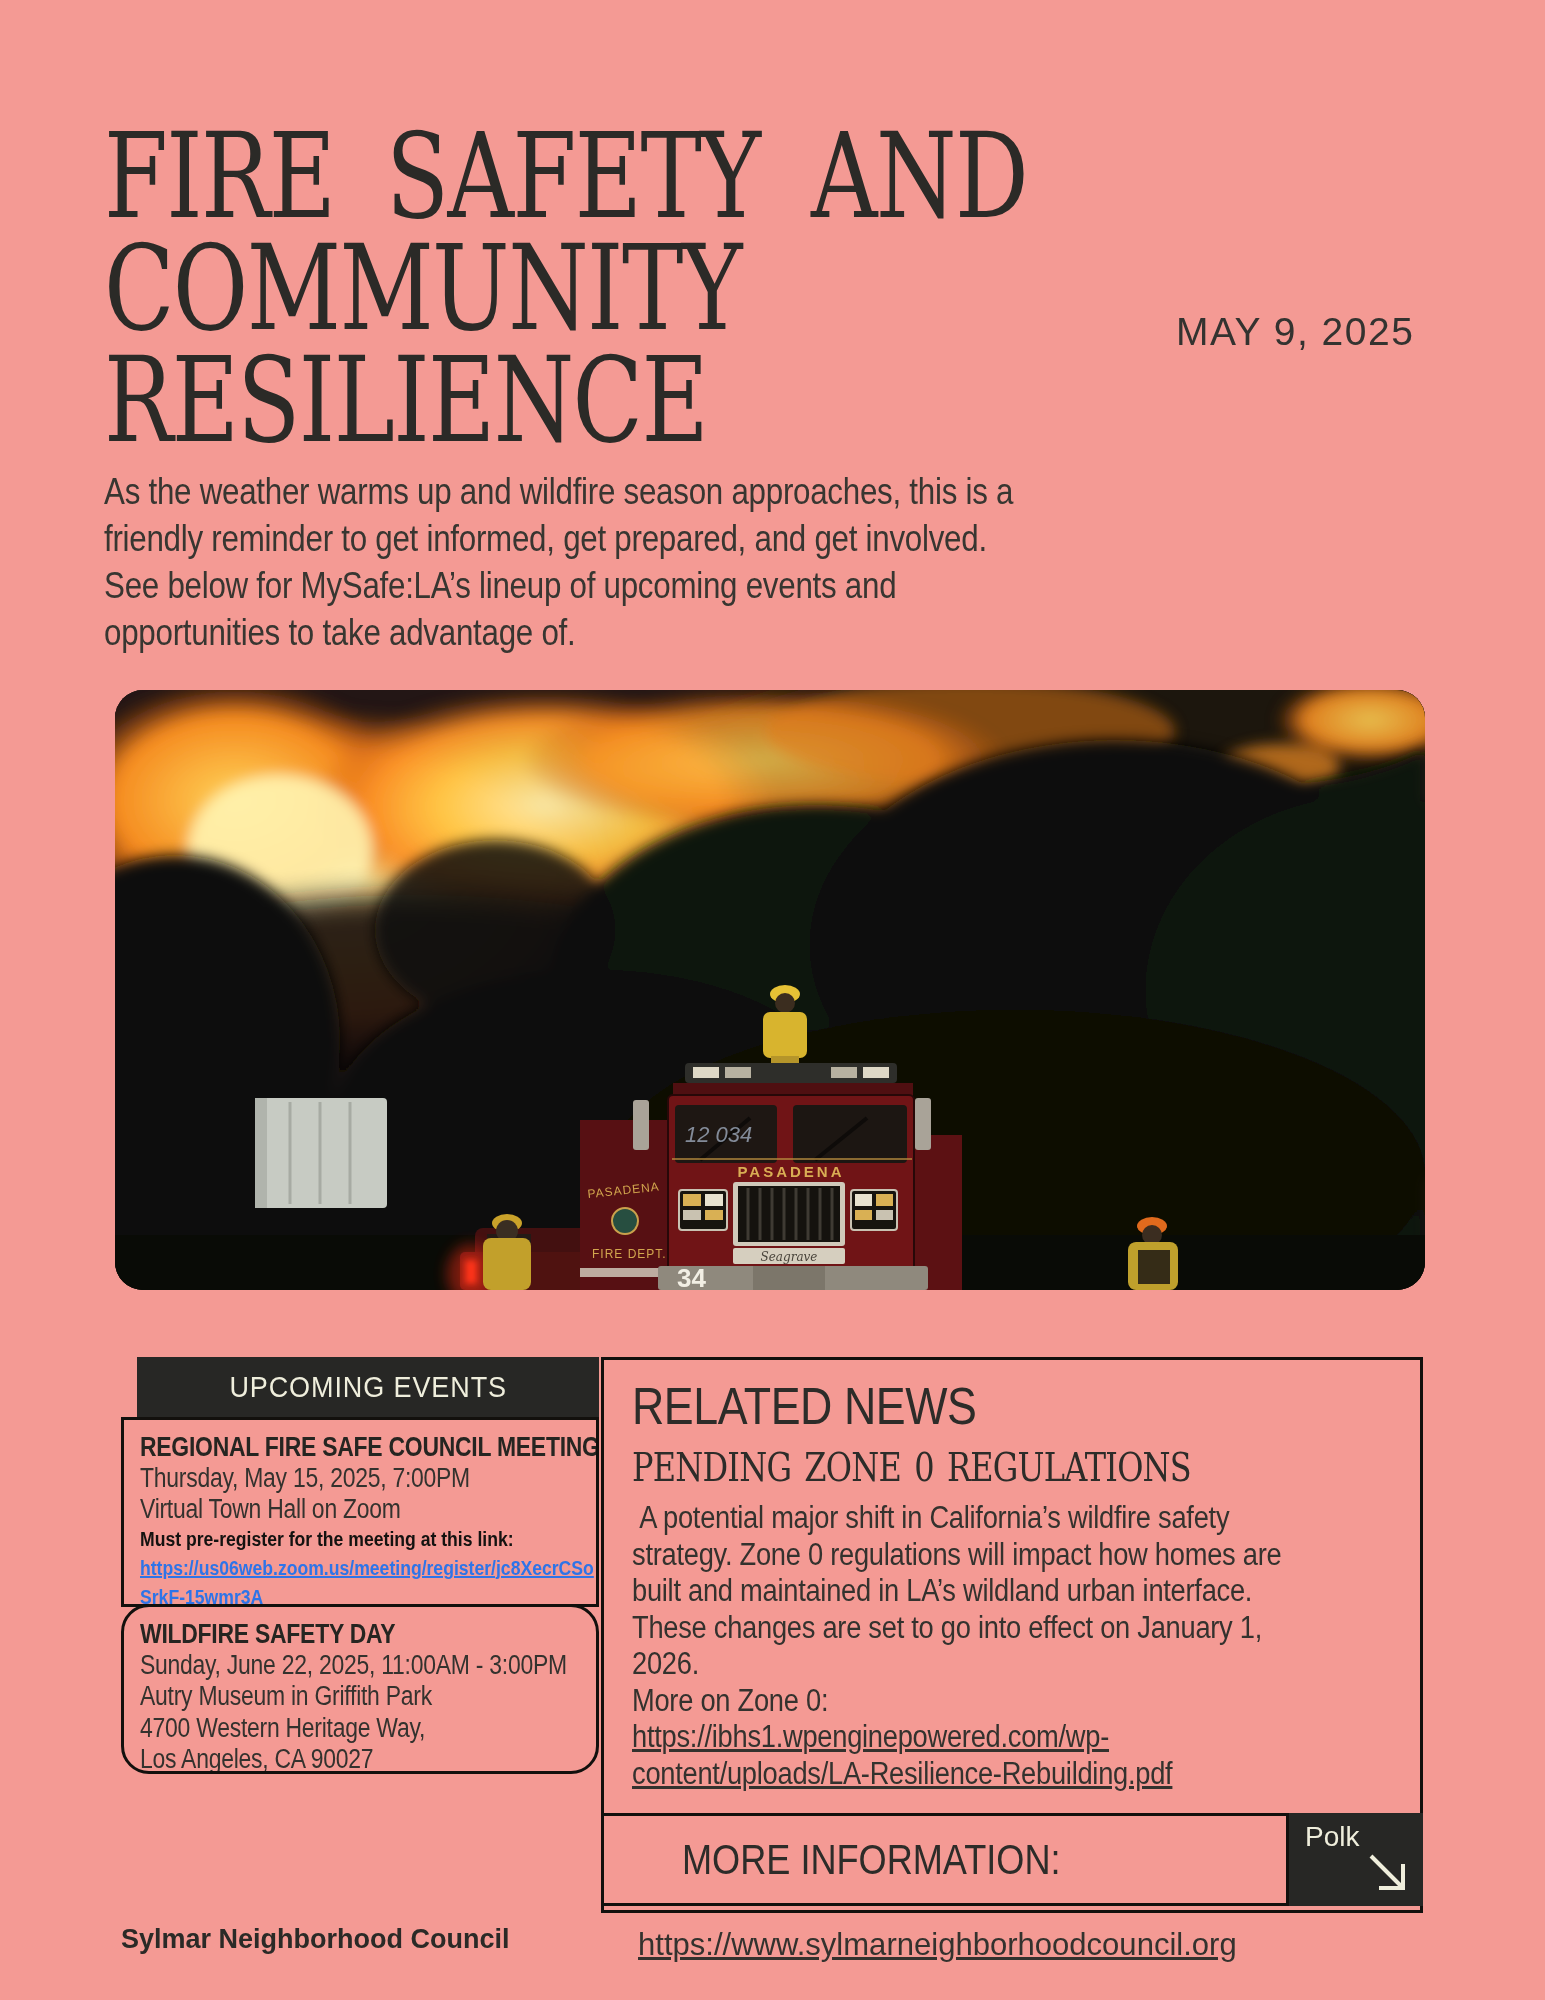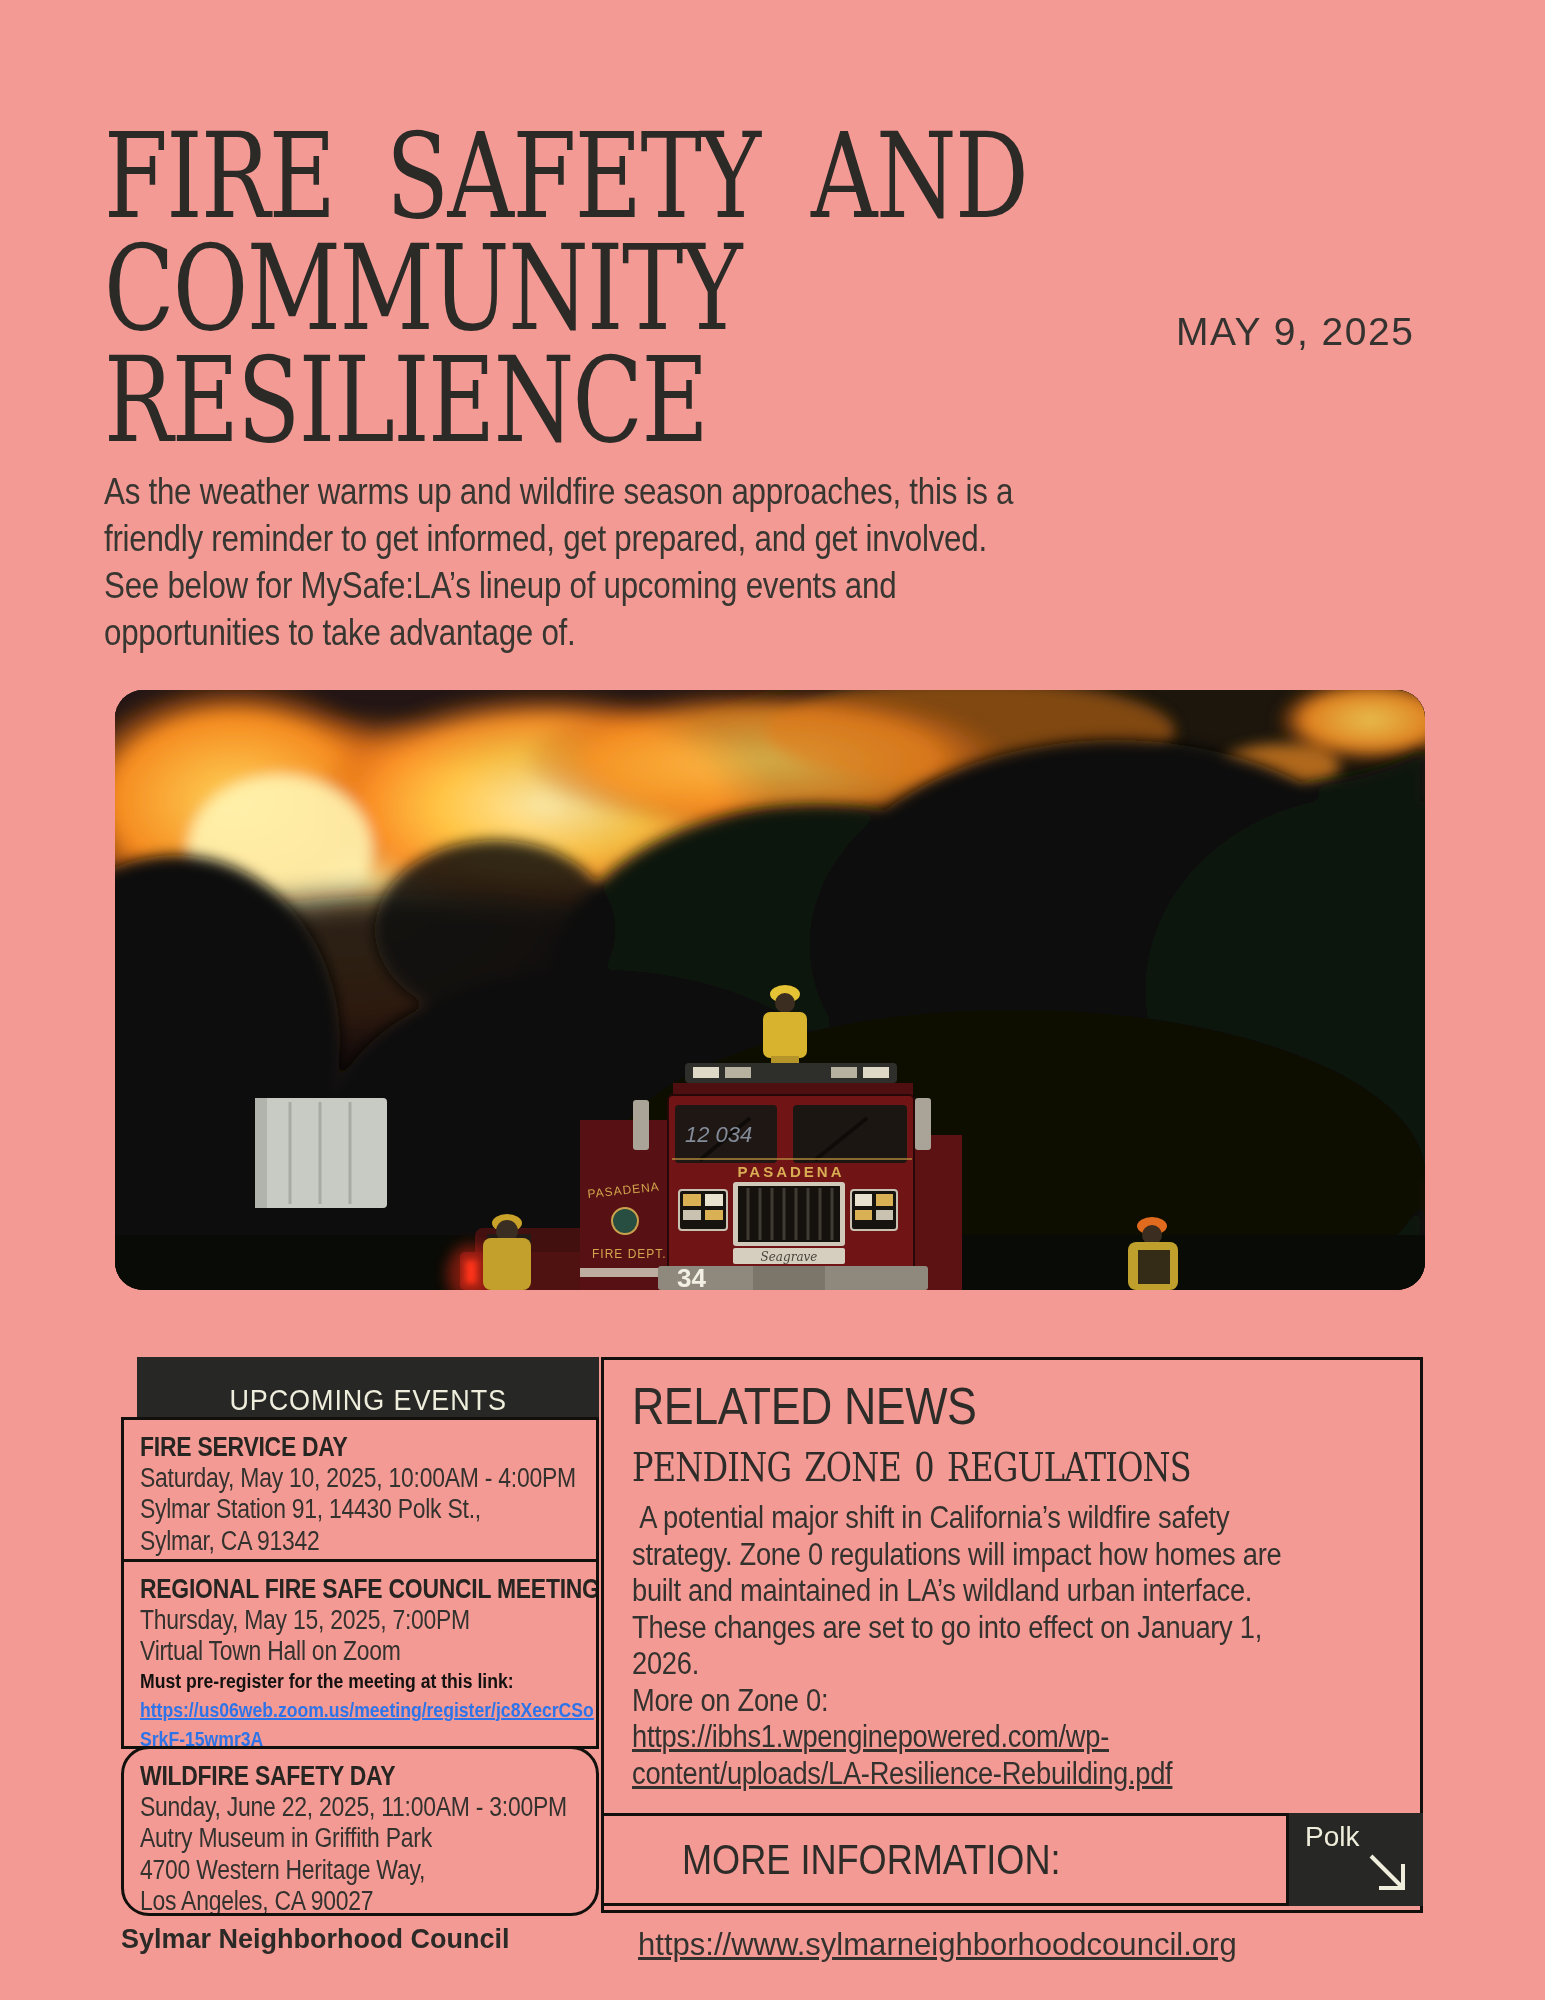--- a/index.html
+++ b/index.html
@@ -38,21 +38,21 @@
     position:absolute; left:115px; top:690px; width:1310px; height:600px;
     border-radius:28px; overflow:hidden; background:#0d0b08;
   }
   #hero-photo svg{ display:block; width:100%; height:100%; }
 
   
   .boxed{ border:3px solid #12100D; }
 
   #events-panel{ position:absolute; left:121px; top:1357px; width:478px; }
   #events-header{
-    height:60px; background:#272725; display:flex; align-items:flex-end; justify-content:center;margin-left:16px;
+    height:60px; background:#272725; display:flex; align-items:center; justify-content:center;margin-left:16px;
   }
   #events-header span{
     color:#EFEEDC; font-size:30px; letter-spacing:1px;
     transform:scaleX(.9);
   }
   .event-card{ background:transparent; padding:12px 16px 6px; overflow:hidden; }
   .event-card + .event-card{ margin-top:-3px; }
   #event-card-0{ height:145px; }
   #event-card-1{ height:190px; }
   #event-card-2{ height:170px;border-radius:28px; }
@@ -294,26 +294,20 @@
       <rect x="1023" y="560" width="32" height="34" fill="#1c1814" opacity=".85"></rect>
     </g>
   </svg>
 </div>
 
 <div id="events-panel">
   <div id="events-header">
     <span>UPCOMING EVENTS</span>
   </div>
 
-  <div id="event-card-0" class="event-card boxed">
-    <div class="event-title">FIRE SERVICE DAY</div>
-    <div class="event-details pre">Saturday, May 10, 2025, 10:00AM - 4:00PM
-Sylmar Station 91, 14430 Polk St.,
-Sylmar, CA 91342</div>
-  </div>
 
   <div id="event-card-1" class="event-card boxed">
     <div class="event-title">REGIONAL FIRE SAFE COUNCIL MEETING</div>
     <div class="event-details pre">Thursday, May 15, 2025, 7:00PM
 Virtual Town Hall on Zoom</div>
     <div class="event-note">Must pre-register for the meeting at this link:</div>
     <a href="#" class="event-link pre">https://us06web.zoom.us/meeting/register/jc8XecrCSo
 SrkF-15wmr3A</a>
   </div>
 

